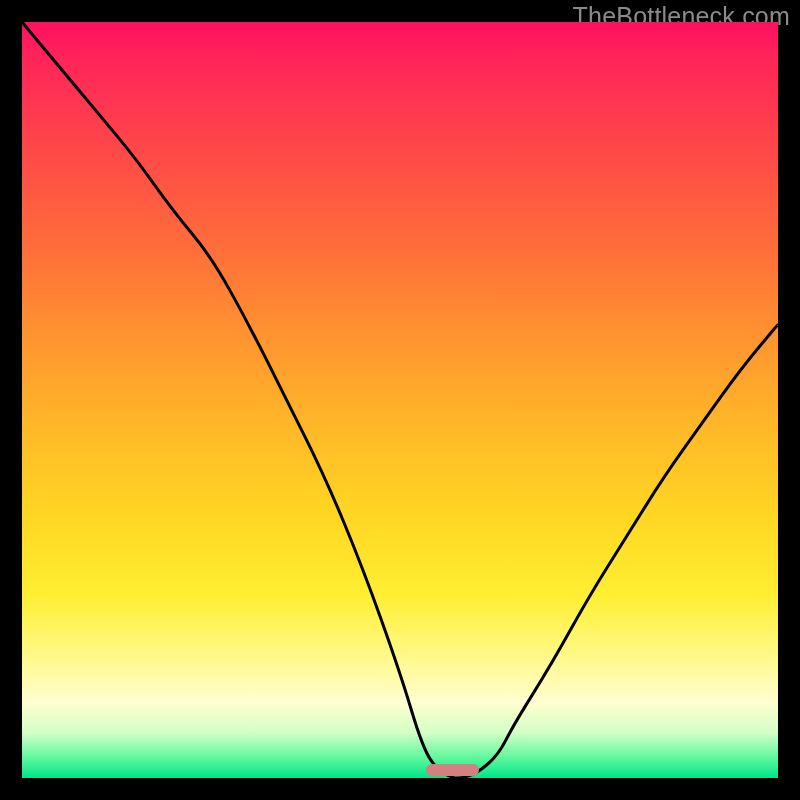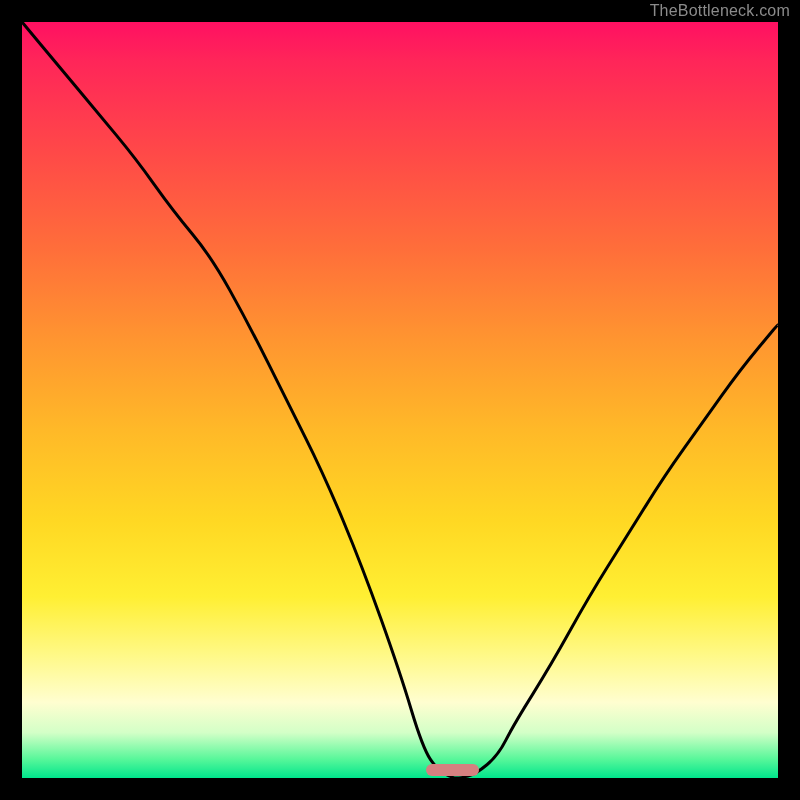--- a/index.html
+++ b/index.html
@@ -39,21 +39,21 @@
       #d3ffc7 94%,
       #58f79a 97.5%,
       #00e58c 100%
     );
   }
   .attribution {
     position: absolute;
     top: 2px;
     right: 10px;
     color: #8b8b8b;
-    font-size: 16px;
+    font-size: 25px;
     font-weight: 500;
     letter-spacing: 0.2px;
   }
   .marker {
     position: absolute;
     height: 12px;
     border-radius: 6px;
     background: #d58080;
   }
   svg.curve {

